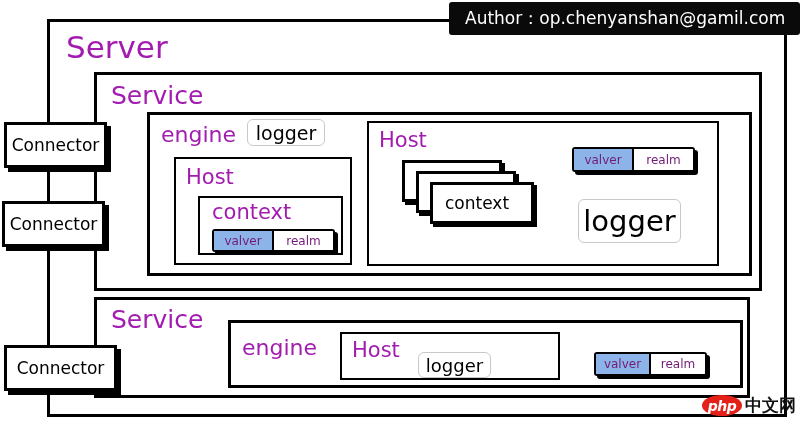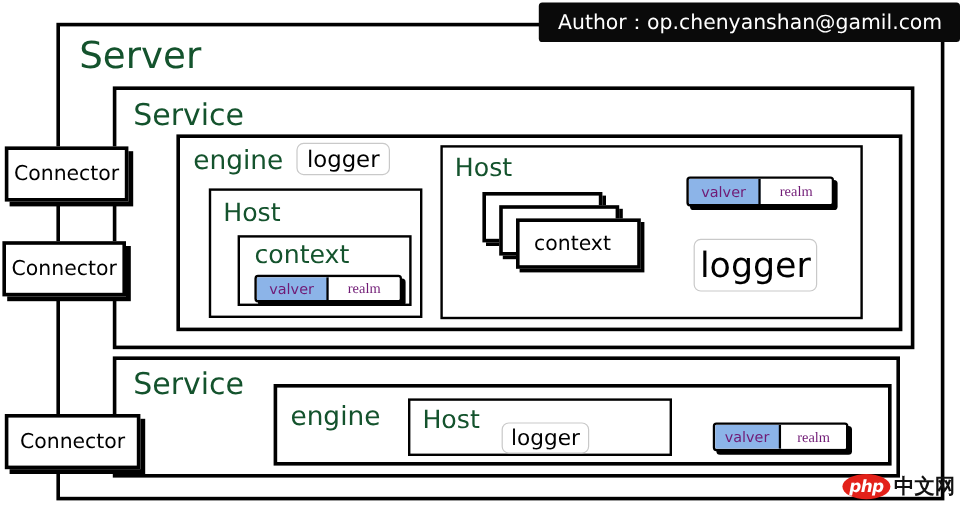--- a/index.html
+++ b/index.html
@@ -25,21 +25,21 @@
     background: #ffffff;
     border: 3px solid #000000;
     box-sizing: border-box;
   }
   .box-thin {
     border-width: 2px;
   }
 
   .box-title {
     position: absolute;
-    color: #14532d;
+    color: #a21caf;
     white-space: nowrap;
     line-height: 1;
     font-weight: normal;
   }
 
   
   #server-box { left: 47px; top: 19px; width: 740px; height: 398px; }
   #server-title { left: 16px; top: 10px; font-size: 31px; }
 
   
@@ -129,21 +129,21 @@
     font-size: 12px;
     color: #701a75;
     padding: 0 6px;
     box-sizing: border-box;
     height: 100%;
   }
   .pill .seg.valver {
     background: #8cb4e8;
     border-right: 2px solid #000000;
   }
-  .pill .seg.realm { background: #ffffff; font-family: Liberation Serif, serif; }
+  .pill .seg.realm { background: #ffffff; }
 
   #pill-context1 { left: 212px; top: 229px; width: 123px; height: 23px; }
   #pill-context1 .valver { width: 62px; }
   #pill-context1 .realm  { width: 61px; }
 
   #pill-host2 { left: 572px; top: 147px; width: 123px; height: 25px; }
   #pill-host2 .valver { width: 62px; }
   #pill-host2 .realm  { width: 61px; }
 
   #pill-engine2 { left: 594px; top: 352px; width: 113px; height: 24px; }

